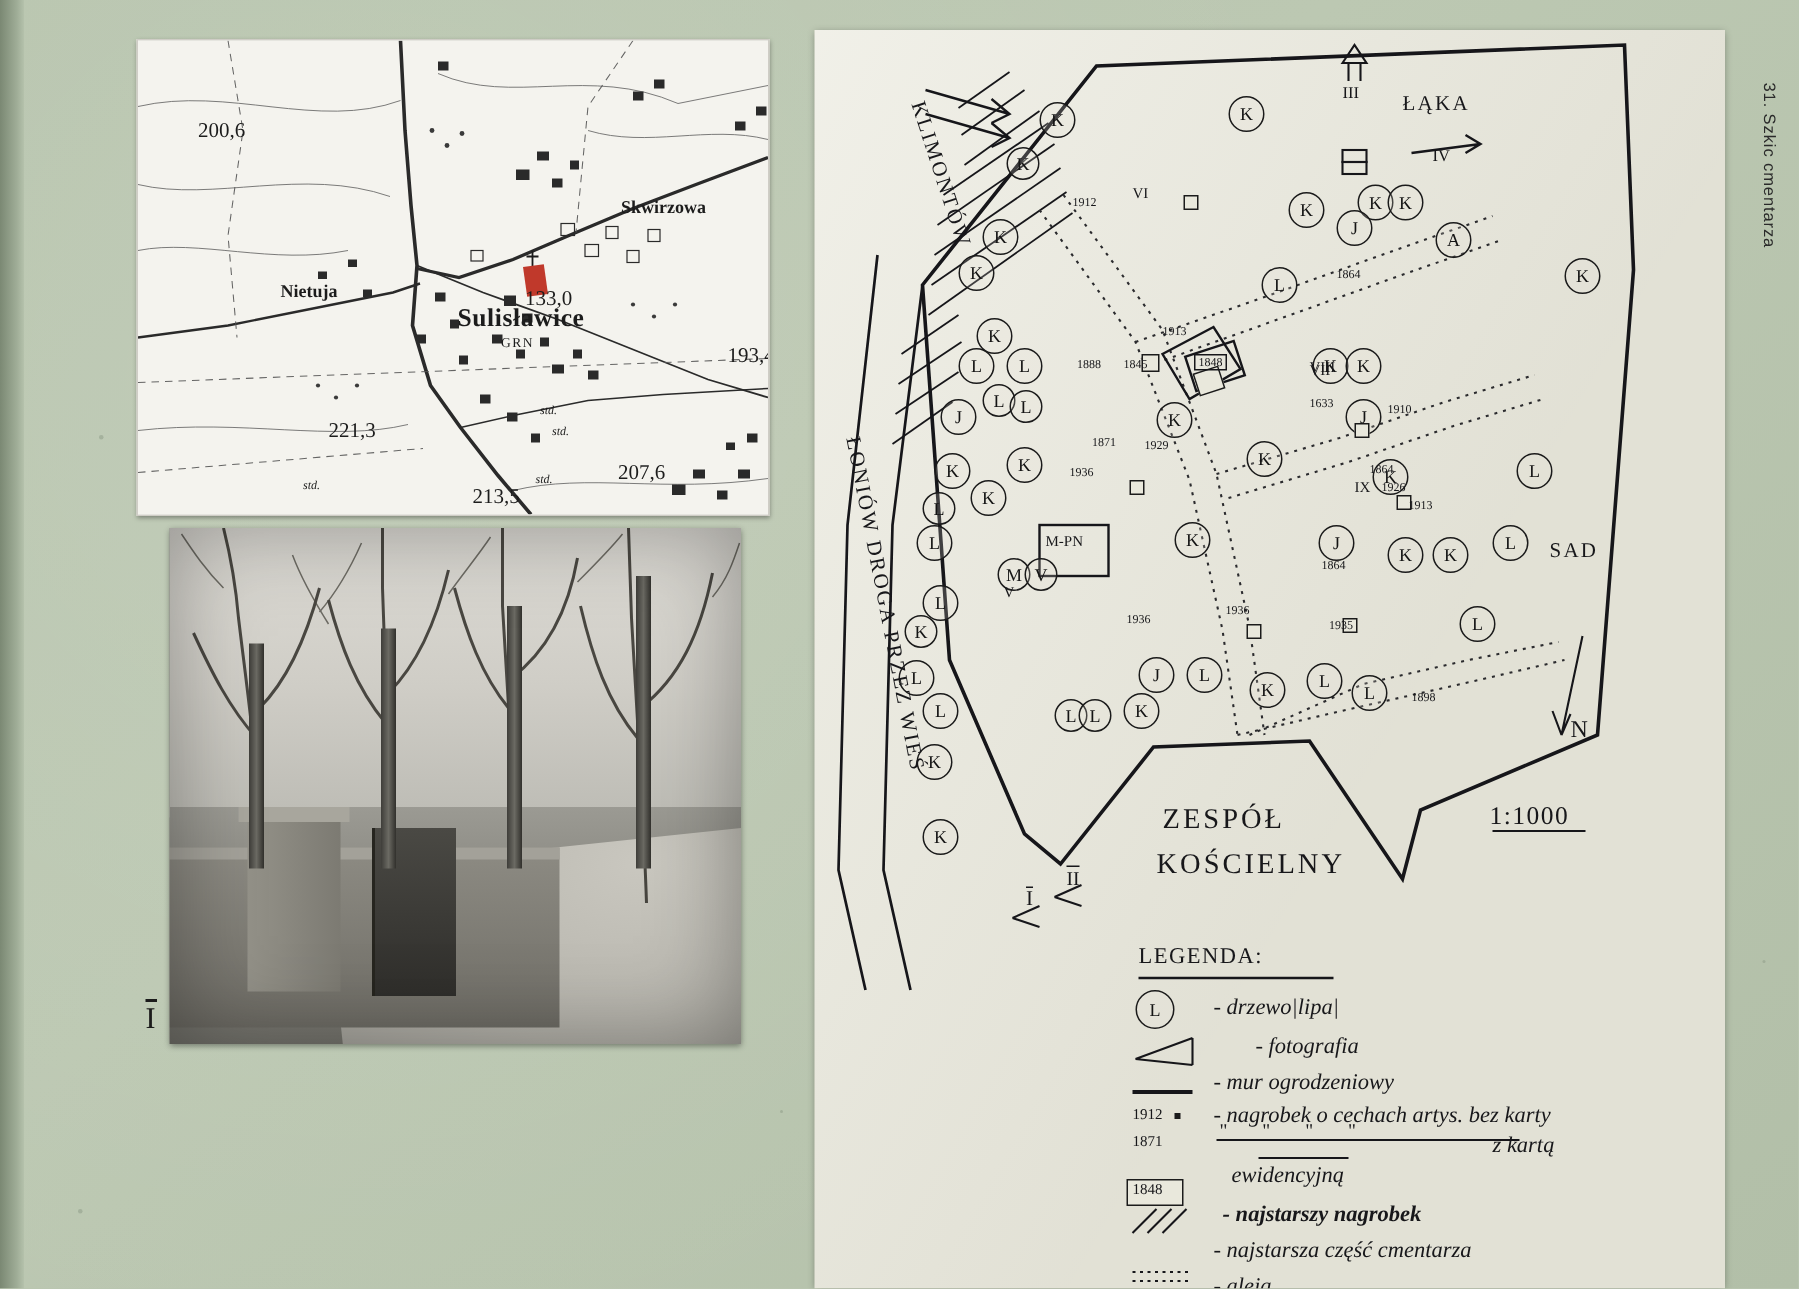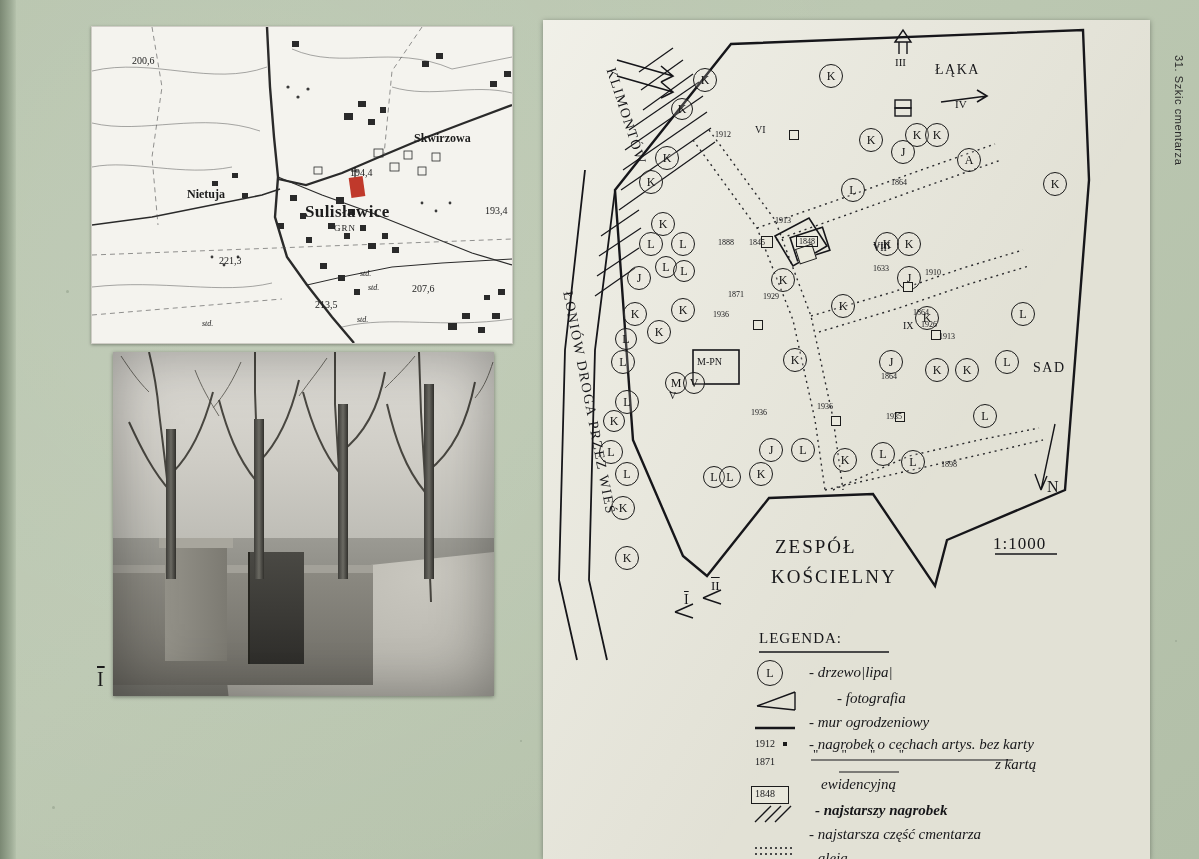--- a/index.html
+++ b/index.html
@@ -32,21 +32,21 @@
   }
   #topo .paper{position:absolute;inset:0;background:#f4f3ee;}
   #topo svg{position:absolute;inset:0;}
   .topo-label{
     position:absolute;font-family:"Liberation Serif", serif;
     color:#1c1c1c;white-space:nowrap;
   }
   .t-town{font-weight:bold;font-size:17px;letter-spacing:.4px;}
   .t-grn{font-size:9px;letter-spacing:1px;}
   .t-vil{font-weight:bold;font-size:12px;}
-  .t-num{font-size:10px;}
+  .t-num{font-size:14px;margin-top:25px;}
   .t-std{font-size:8px;font-style:italic;}
   .redblock{position:absolute;background:#c0392b;}
 
   
   #photo{
     position:absolute;left:113px;top:352px;width:381px;height:344px;
     box-shadow:0 1px 4px rgba(0,0,0,.4);
     overflow:hidden;background:#6d6d68;
   }
   #photo .sky{position:absolute;left:0;top:0;width:100%;height:56%;
@@ -206,21 +206,21 @@
     </svg>
 
     <div class="redblock" style="left:258px;top:150px;width:14px;height:20px;transform:rotate(-8deg);"></div>
 
     <div class="topo-label t-town" style="left:213px;top:175px;">Sulisławice</div>
     <div class="topo-label t-grn" style="left:242px;top:196px;">GRN</div>
     <div class="topo-label t-vil" style="left:322px;top:104px;">Skwirzowa</div>
     <div class="topo-label t-vil" style="left:95px;top:160px;">Nietuja</div>
 
     <div class="topo-label t-num" style="left:40px;top:28px;">200,6</div>
-    <div class="topo-label t-num" style="left:258px;top:140px;">194,4</div>
+    <div class="topo-label t-num" style="left:258px;top:140px;">133,0</div>
     <div class="topo-label t-num" style="left:393px;top:178px;">193,4</div>
     <div class="topo-label t-num" style="left:127px;top:228px;">221,3</div>
     <div class="topo-label t-num" style="left:223px;top:272px;">213,5</div>
     <div class="topo-label t-num" style="left:320px;top:256px;">207,6</div>
 
     <div class="topo-label t-std" style="left:268px;top:242px;">std.</div>
     <div class="topo-label t-std" style="left:276px;top:256px;">std.</div>
     <div class="topo-label t-std" style="left:265px;top:288px;">std.</div>
     <div class="topo-label t-std" style="left:110px;top:292px;">std.</div>
   </div>

